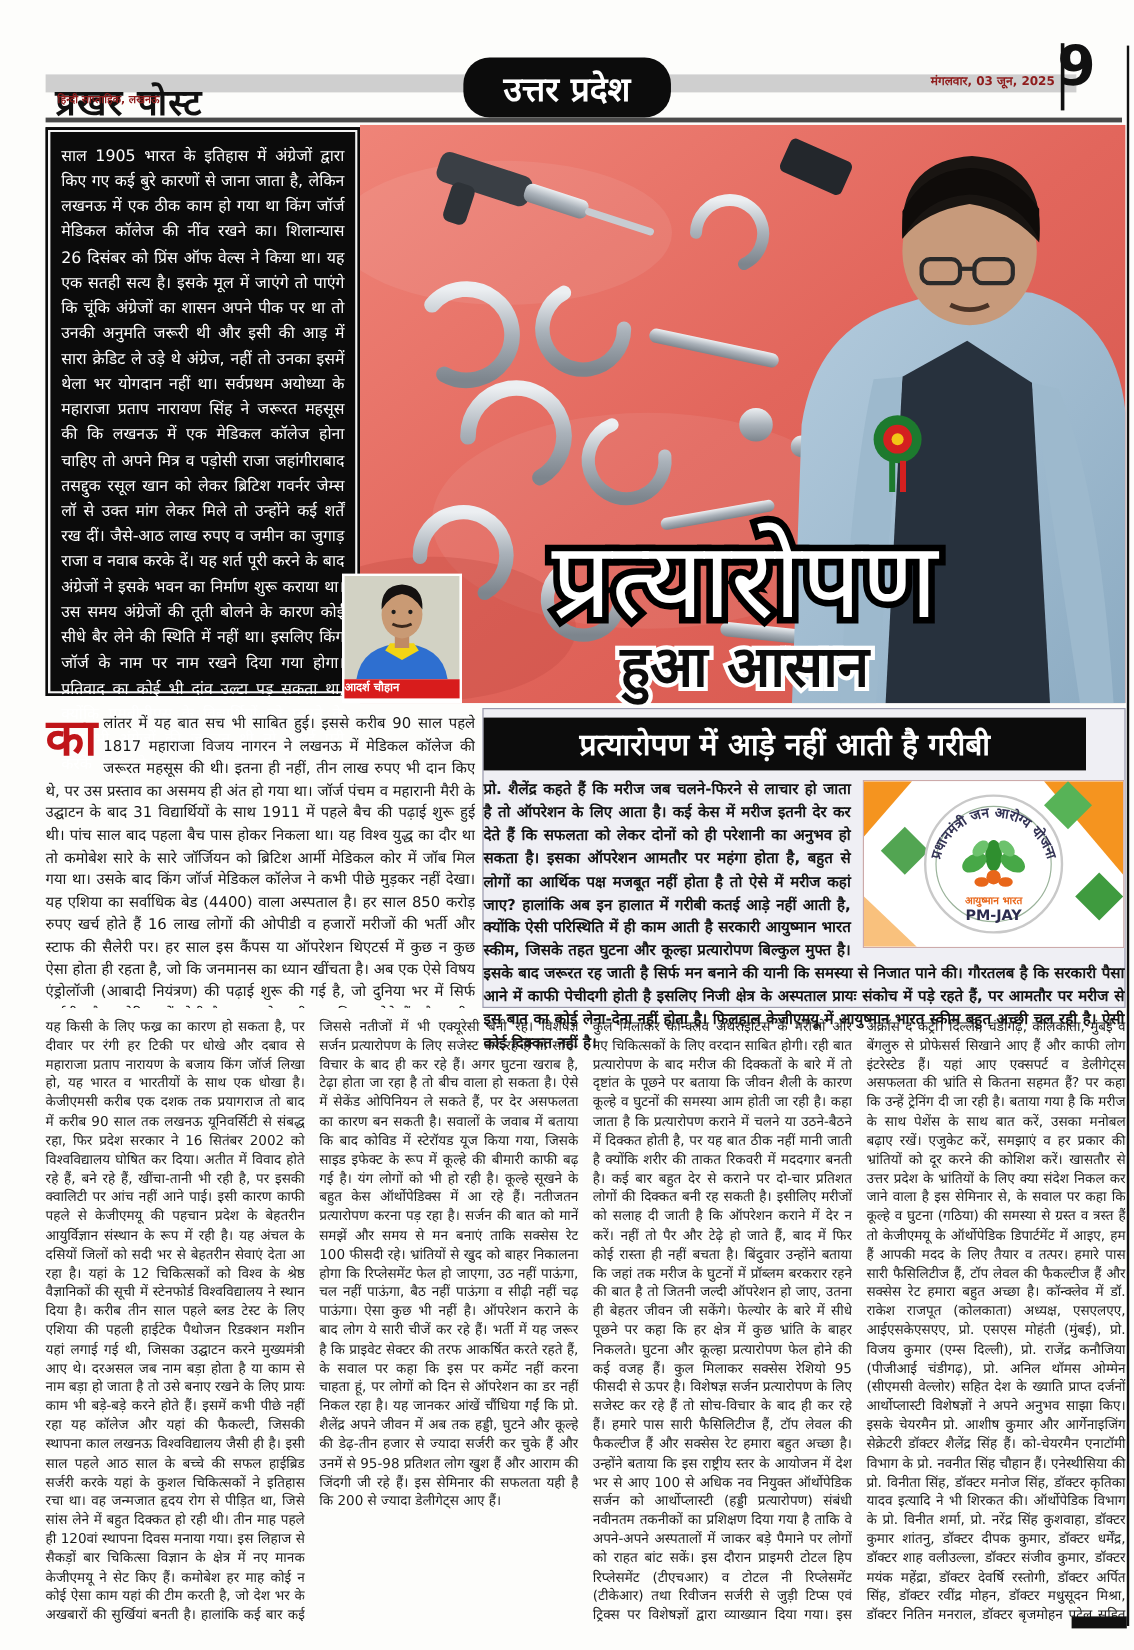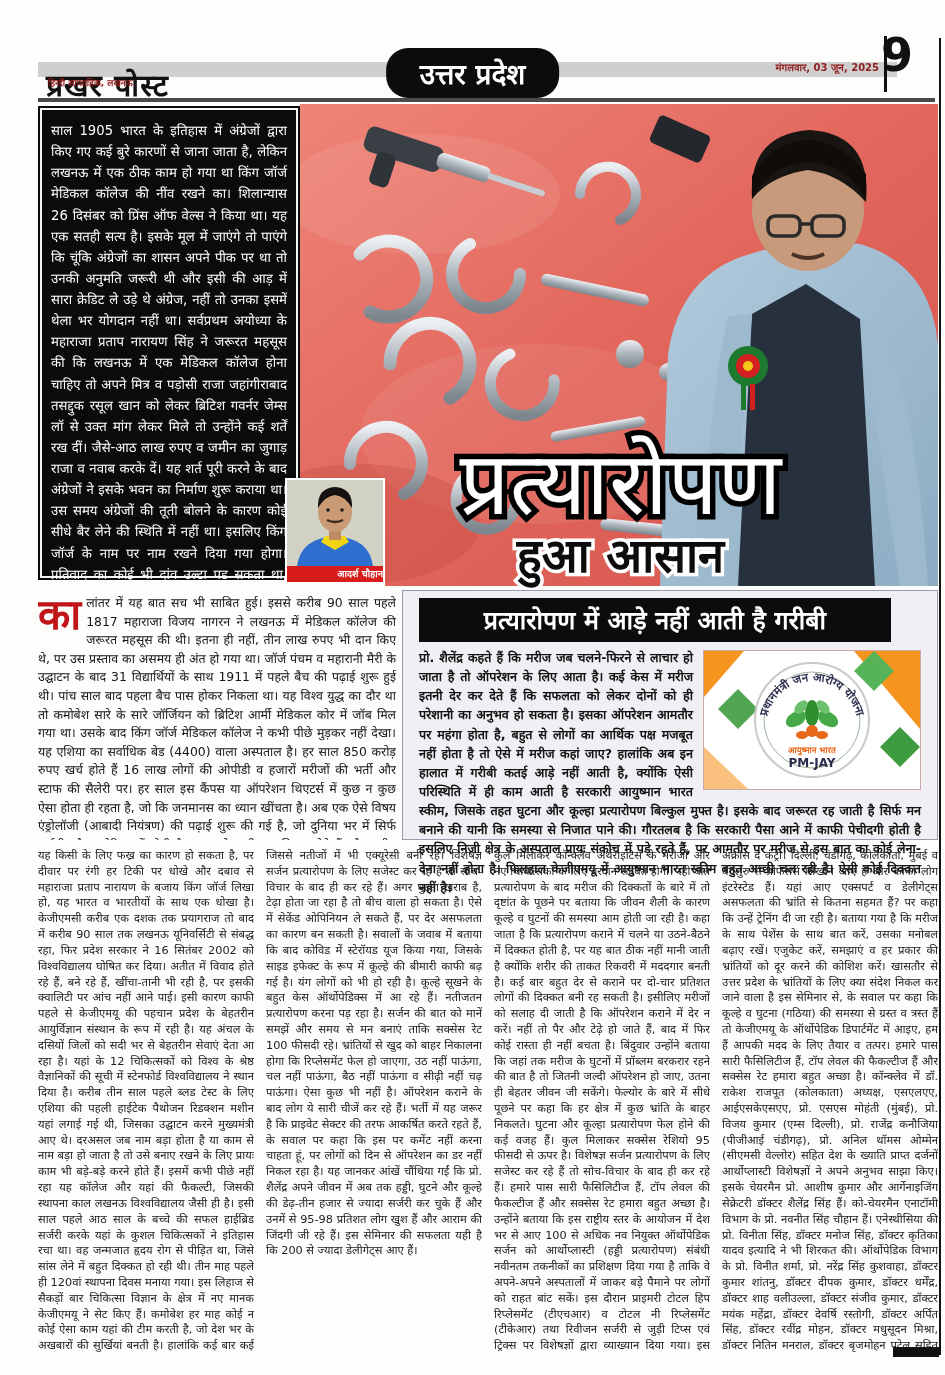--- a/index.html
+++ b/index.html
@@ -42,33 +42,33 @@
   .hl-stroke{-webkit-text-stroke:11px #000;color:#000;text-shadow:0 4px 0 rgba(0,0,0,.5);}
   .hl-fill{color:#fff;}
   .subheadline-wrap{position:absolute;left:290px;top:418px;width:585px;text-align:center;}
   .sub-layer{position:absolute;left:0;top:0;width:100%;font-size:47px;font-weight:900;white-space:nowrap;}
   .sub-stroke{-webkit-text-stroke:7px #fff;color:#fff;}
   .sub-fill{color:#0c0c0c;}
   .portrait{position:absolute;left:247px;top:374px;width:100px;height:108px;background:#fff;padding:2px;box-sizing:border-box;}
   .portrait svg{display:block;width:96px;height:86px;}
   .portrait-caption{
     display:block;width:96px;height:16px;background:#d81c1c;color:#fff;
-    font-size:9.5px;font-weight:bold;text-align:right;line-height:16px;
+    font-size:9.5px;font-weight:bold;text-align:left;line-height:16px;
   }
 
   
   .mid{position:absolute;left:38px;top:590px;width:900px;height:252px;}
   .intro-col{
     position:absolute;left:0;top:4px;width:358px;height:246px;overflow:hidden;
     font-size:12.4px;line-height:1.5;text-align:justify;color:#161616;
   }
   .dropcap{float:left;font-size:42px;line-height:.85;font-weight:bold;color:#c01519;padding:3px 5px 0 0;}
   .boxed{
     position:absolute;left:364px;top:0;width:536px;height:250px;box-sizing:border-box;
-    background:#efeff4;border:1px solid #9a9aad;padding:7px 16px;
+    background:#efeff4;border:1px solid #9a9aad;padding:7px 0;
   }
   .box-headline{
     background:#0c0c0c;color:#fff;font-size:25px;font-weight:900;
     text-align:center;padding:4px 0 6px;width:94%;
   }
   .box-body{
     margin-top:6px;font-size:12.6px;font-weight:600;line-height:1.52;
     text-align:justify;color:#141414;
   }
   .pmjay{

